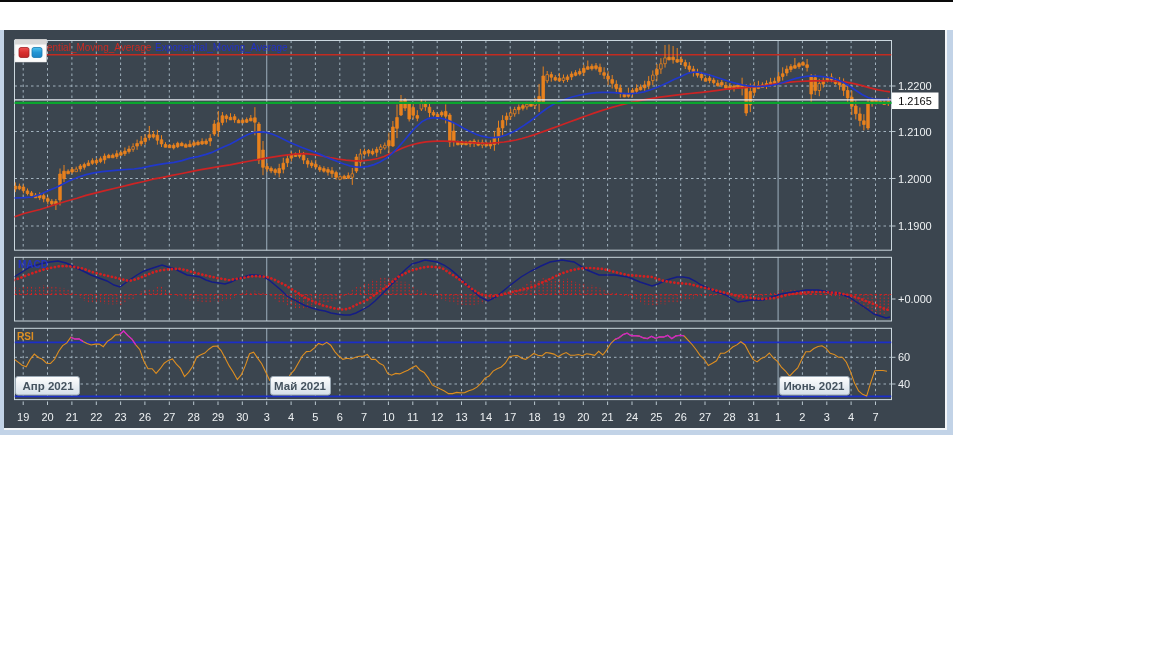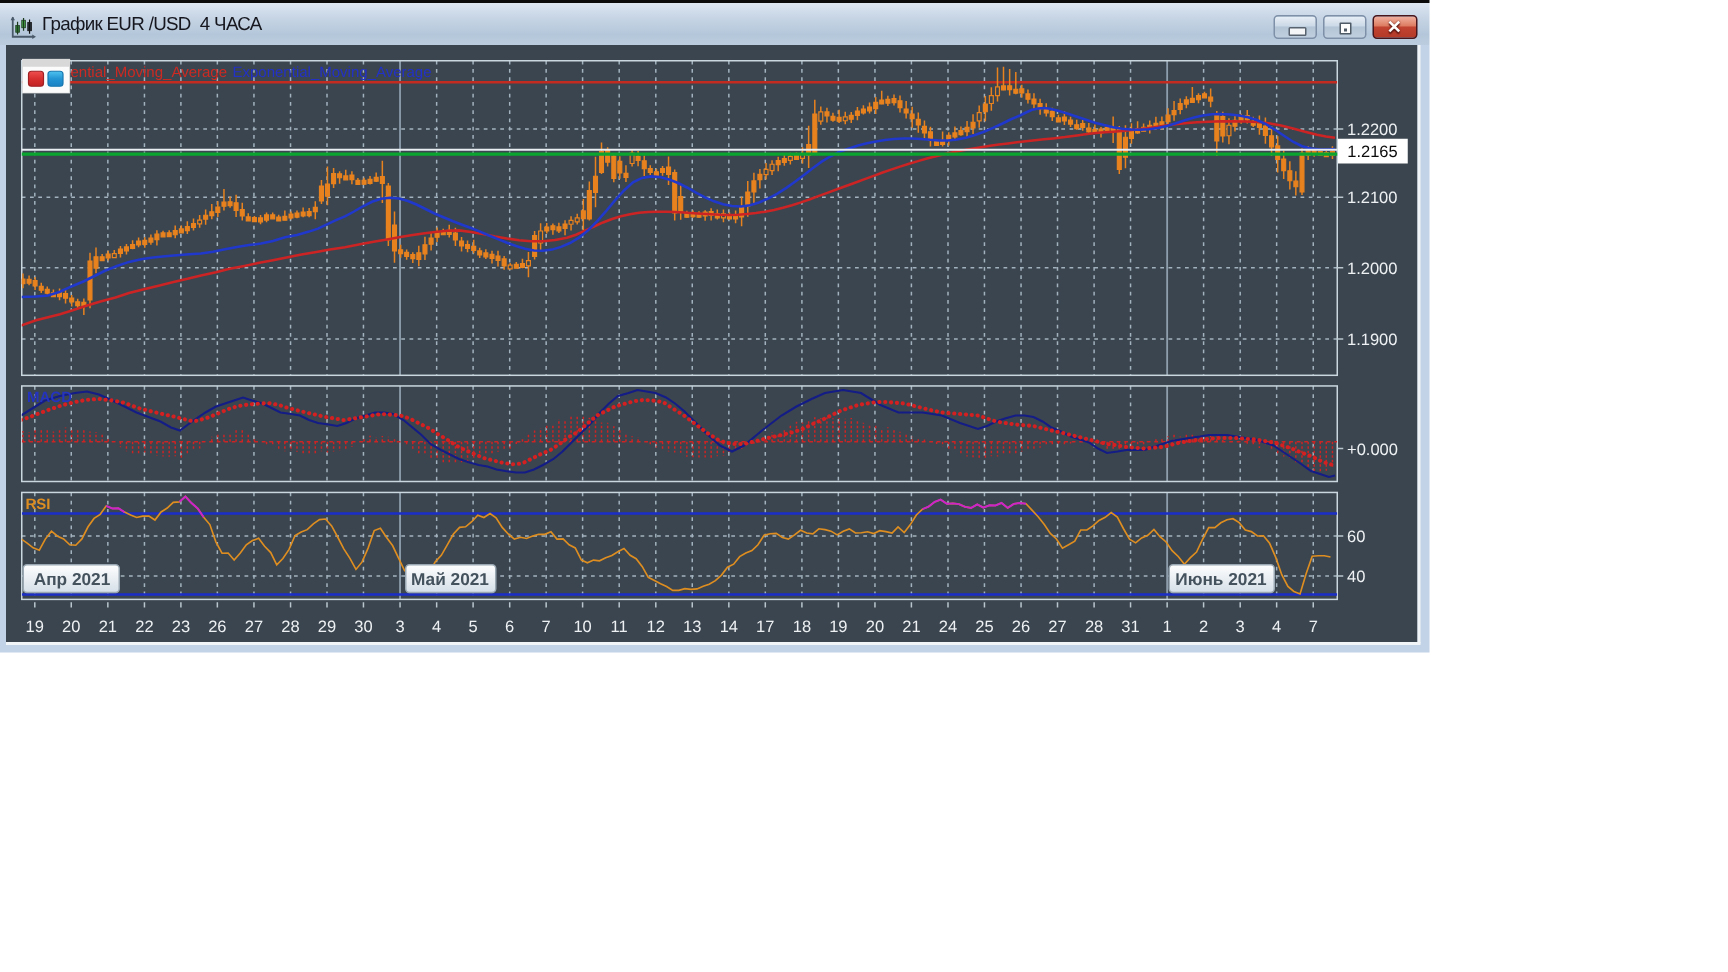--- a/index.html
+++ b/index.html
@@ -29,43 +29,20 @@
 .axb{fill:#0b0b0b;font-size:11px;}
 .mb{fill:#44525e;font-size:11.5px;font-weight:bold;}
 .lblmacd{fill:#2433c0;font-size:10px;font-weight:bold;}
 .lblrsi{fill:#de8e20;font-size:10px;font-weight:bold;}
 .indr{fill:#cc2a22;font-size:10px;}
 .indb{fill:#2231c8;font-size:10px;}
 </style></head><body>
 <div id="win">
 <div id="frame"></div>
 <div id="topline"></div>
-<div id="titlebar">
-<svg id="ticon" width="17" height="16" viewBox="0 0 17 16">
-<path d="M1.5 0.5V13.5H15" stroke="#4a5a6a" stroke-width="1.2" fill="none"></path>
-<path d="M1.5 0 L3 2.5H0Z M17 13.5 L14.5 12v3Z" fill="#4a5a6a"></path>
-<rect x="3.5" y="6" width="2.5" height="4.5" fill="#2e7d32" stroke="#1b3a1e" stroke-width="0.5"></rect>
-<path d="M4.7 3.5V12" stroke="#1b3a1e" stroke-width="0.8"></path>
-<rect x="7.5" y="2.5" width="2.5" height="5" fill="#43a047" stroke="#1b3a1e" stroke-width="0.5"></rect>
-<path d="M8.7 1V9.5" stroke="#1b3a1e" stroke-width="0.8"></path>
-<rect x="11.5" y="4" width="2.5" height="5.5" fill="#263238" stroke="#111" stroke-width="0.5"></rect>
-<path d="M12.7 2V11.5" stroke="#111" stroke-width="0.8"></path>
-</svg>
-<span id="ttext">График EUR /USD&nbsp; 4 ЧАСА</span>
-<div class="wbtn" id="bmin">
-        <i></i>
-      </div>
-<div class="wbtn" id="bmax">
-        <i></i>
-        <u></u>
-      </div>
-<div class="wbtn" id="bclose">
-        <b>✕</b>
-      </div>
-</div>
 <div id="client">
 <svg width="941" height="398" viewBox="0 0 941 398">
 <defs>
 <linearGradient id="mg" x1="0" y1="0" x2="0" y2="1">
 <stop offset="0" stop-color="#fefefe"></stop>
             <stop offset="1" stop-color="#d5dfe8"></stop>
 </linearGradient>
 <linearGradient id="rb" x1="0" y1="0" x2="0" y2="1">
 <stop offset="0" stop-color="#ef5050"></stop>
             <stop offset="0.5" stop-color="#d82f2f"></stop>

